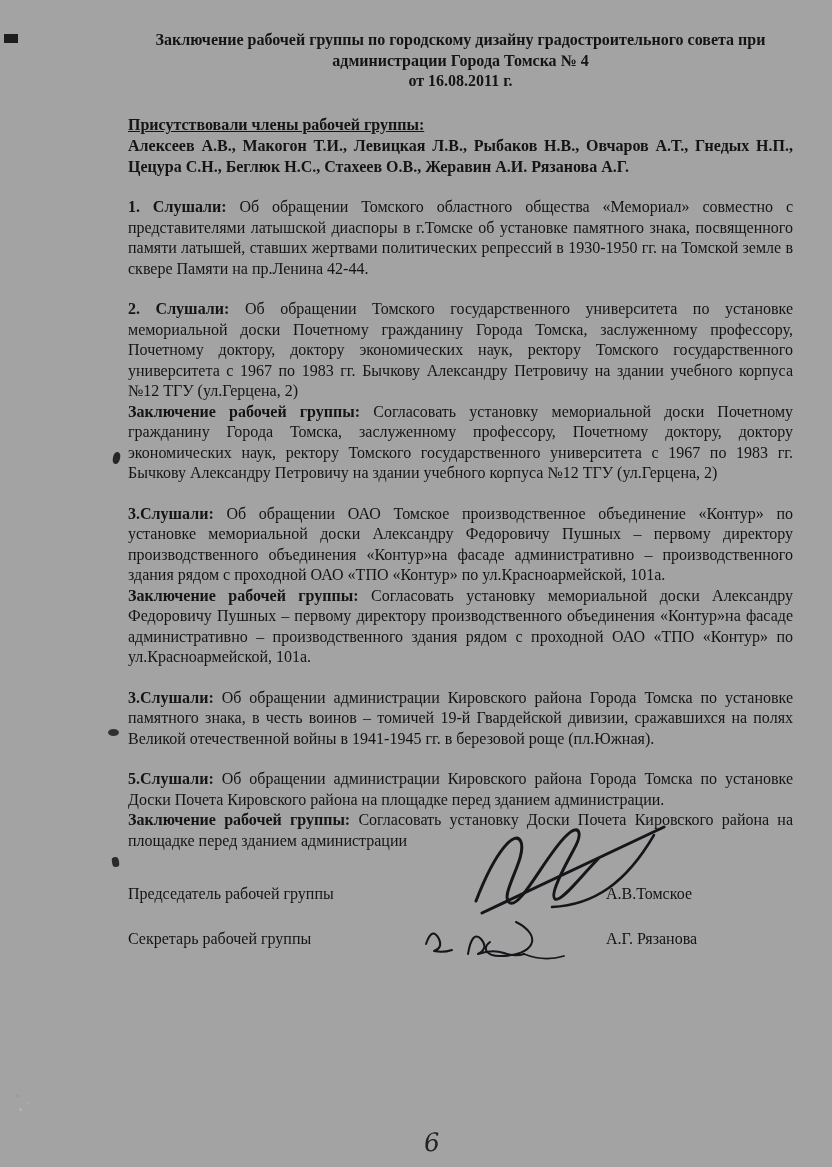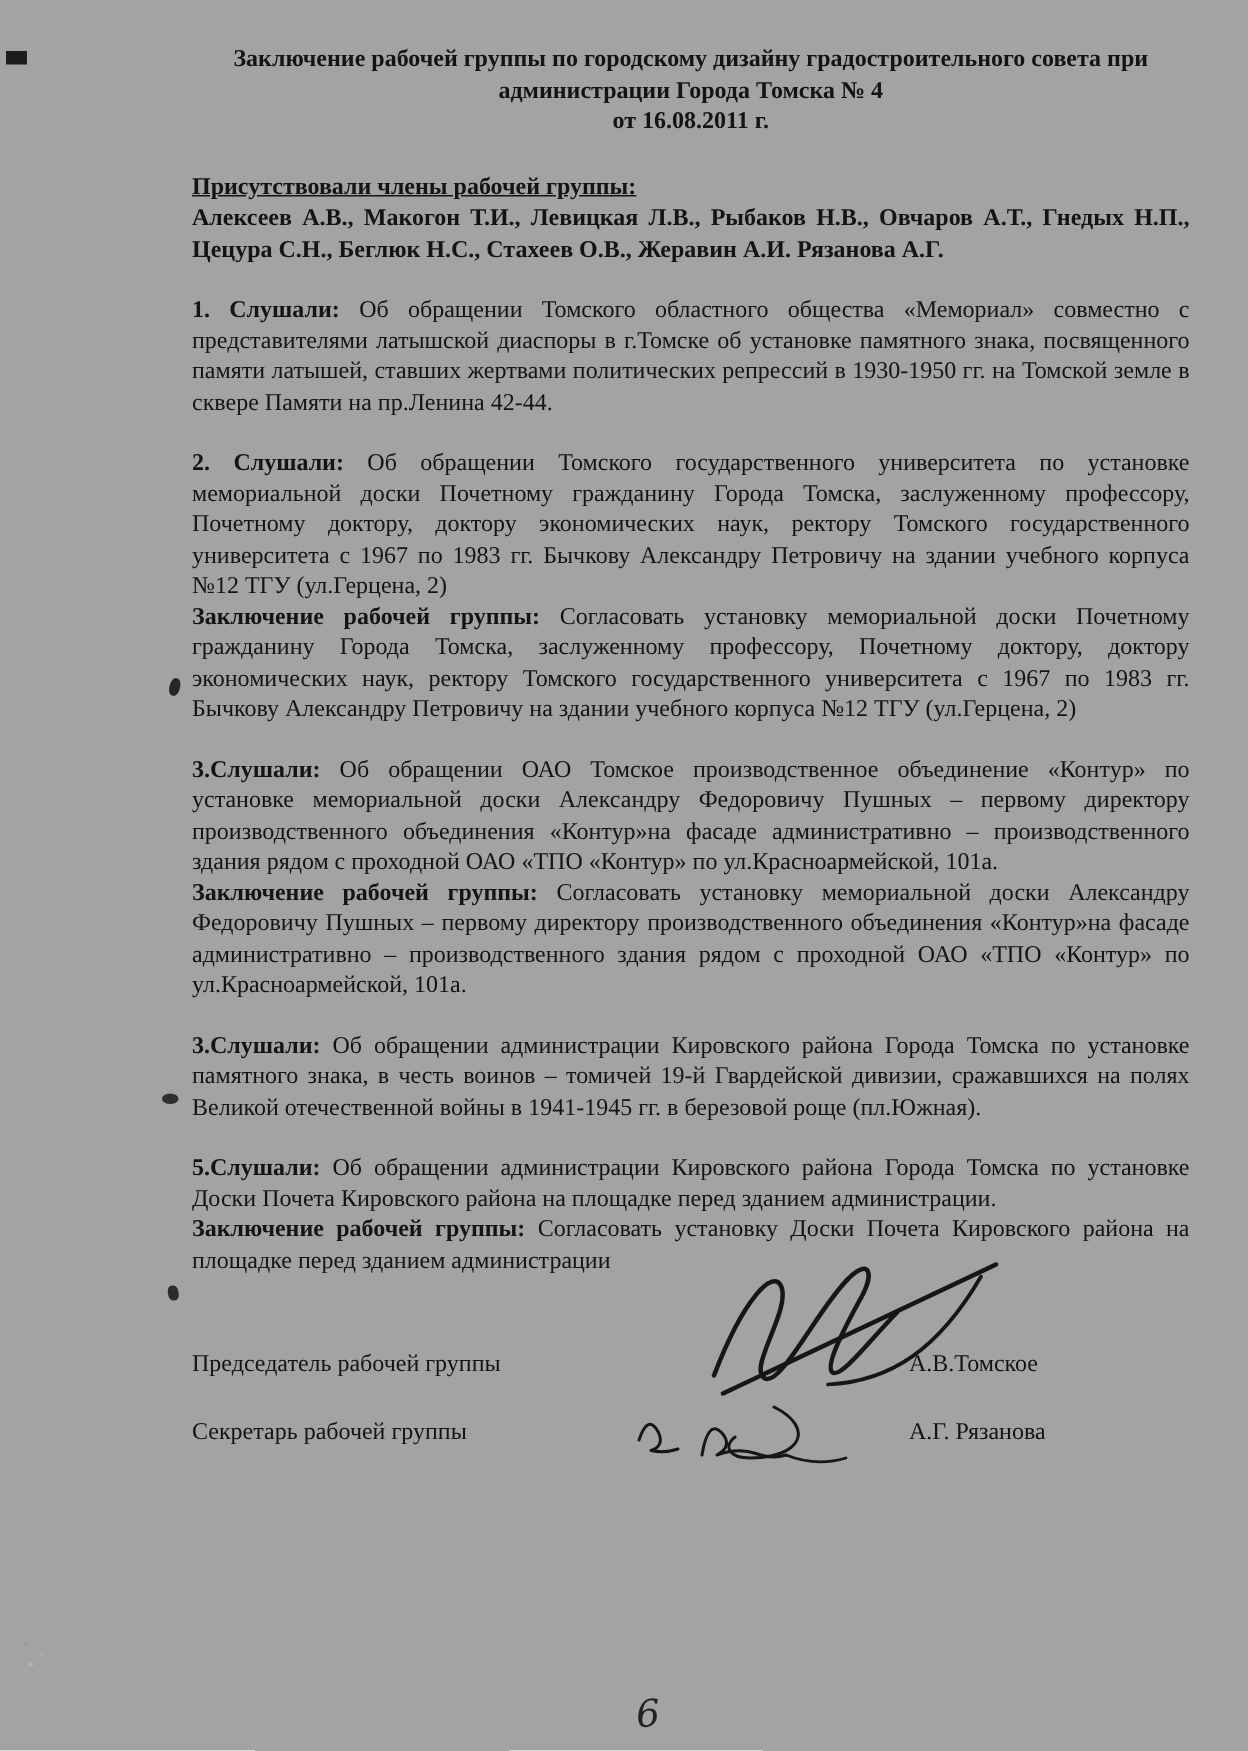--- a/index.html
+++ b/index.html
@@ -40,21 +40,21 @@
     text-align: justify;
   }
   .item { margin-top: 20px; }
   p.para {
     margin: 0;
     font-size: 16px;
     line-height: 20.5px;
     text-align: justify;
   }
   p.para b { font-weight: bold; }
-  .signatures { margin-top: 48px; }
+  .signatures { margin-top: 32px; }
   .sig-row {
     position: relative;
     height: 25px;
     margin-top: 20px;
     font-size: 16px;
   }
   .sig-role { position: absolute; left: 0; top: 2px; }
   .sig-name { position: absolute; left: 478px; top: 2px; }
   .sig-svg { position: absolute; pointer-events: none; }
   .sig-svg.chairman { left: 330px; top: -60px; }

